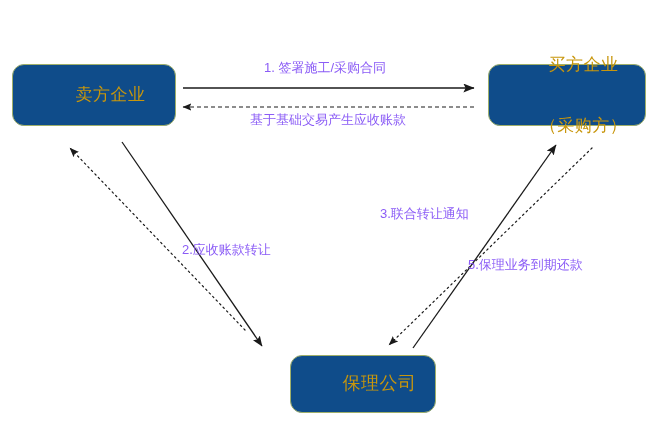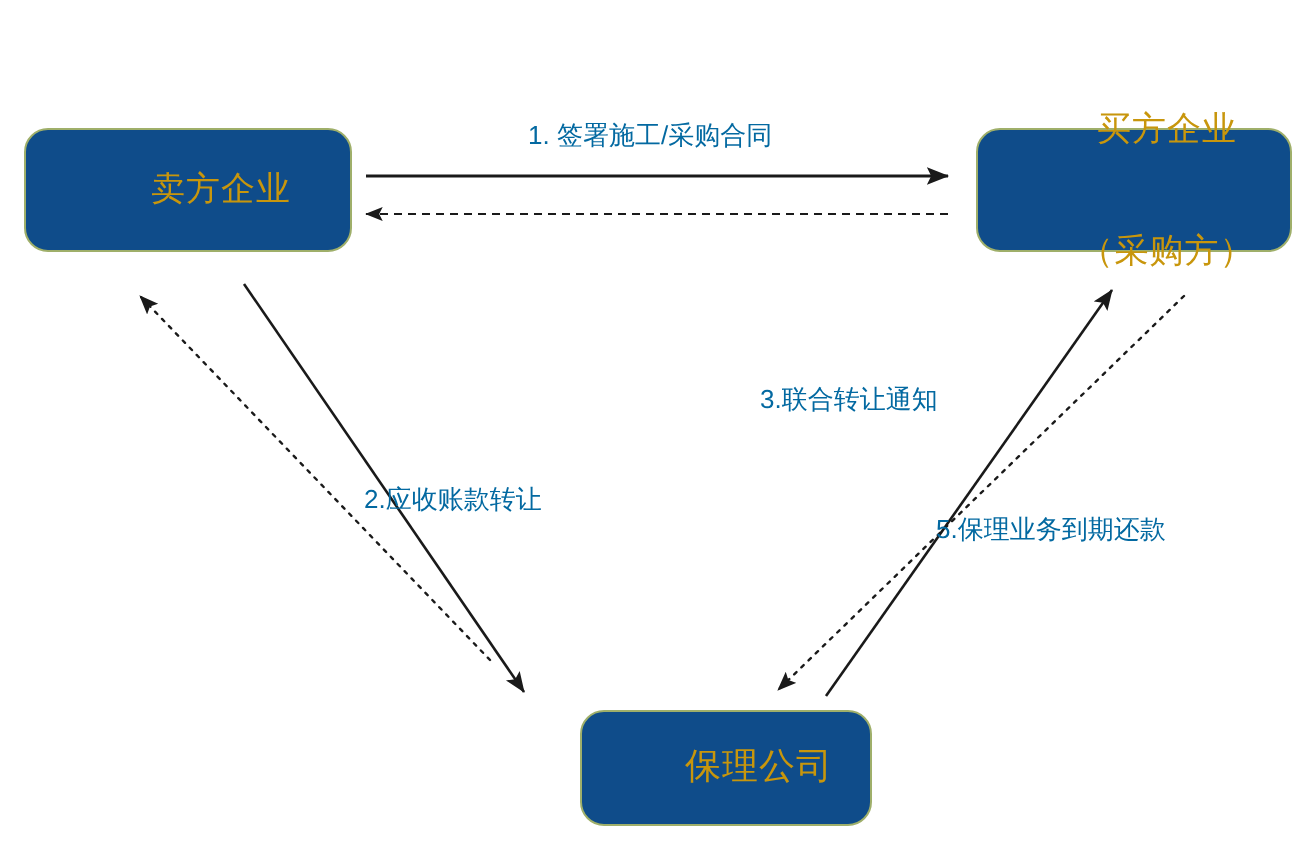--- a/index.html
+++ b/index.html
@@ -48,29 +48,29 @@
 
   svg#edges {
     position: absolute;
     left: 0; top: 0;
     width: 656px; height: 424px;
     overflow: visible;
   }
 
   .lbl {
     position: absolute;
-    color: #0369a1;
+    color: #8b5cf6;
     font-size: 13px;
     white-space: nowrap;
     line-height: 1.2;
   }
   #lbl-1 { left: 264px; top: 60px; }
   #lbl-2 { left: 250px; top: 112px; }
   #lbl-3 { left: 182px; top: 202px; margin-top: 40px; }
-  #lbl-4 { left: 380px; top: 192px; }
+  #lbl-4 { left: 380px; top: 206px; }
   #lbl-5 { left: 56px;  top: 257px; }
   #lbl-6 { left: 468px; top: 257px; text-align: right; }
 </style>
 </head>
 <body>
 
 <div id="canvas">
 
   <svg id="edges" viewBox="0 0 656 424" xmlns="http://www.w3.org/2000/svg">
     <defs>
@@ -99,17 +99,18 @@
   <div class="node" id="node-buyer">
     <span>买方企业</span>
     <span class="line2">（采购方）</span>
   </div>
 
   <div class="node" id="node-factor">
     <span>保理公司</span>
   </div>
 
   <div class="lbl" id="lbl-1">1. 签署施工/采购合同</div>
+  <div class="lbl" id="lbl-2">基于基础交易产生应收账款</div>
   <div class="lbl" id="lbl-3">2.应收账款转让</div>
   <div class="lbl" id="lbl-4">3.联合转让通知</div>
   <div class="lbl" id="lbl-6">5.保理业务到期还款</div>
 
 </div>
 
 </body></html>

